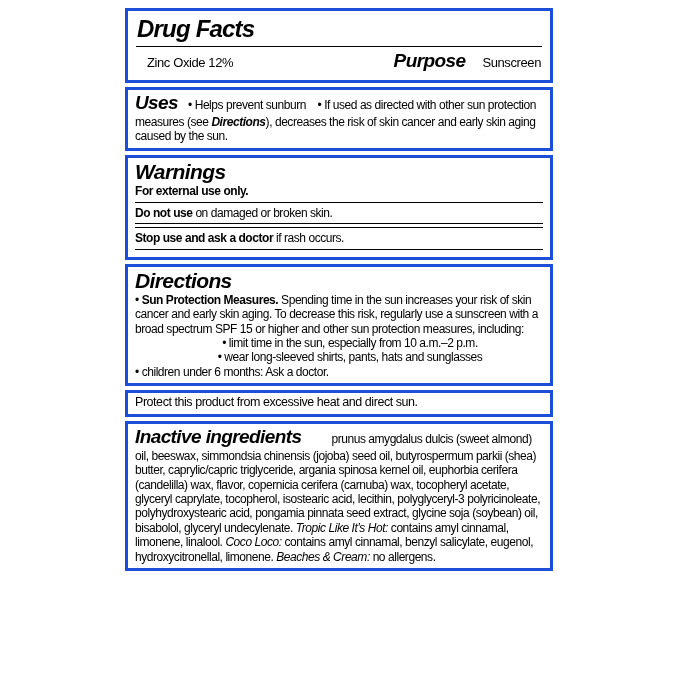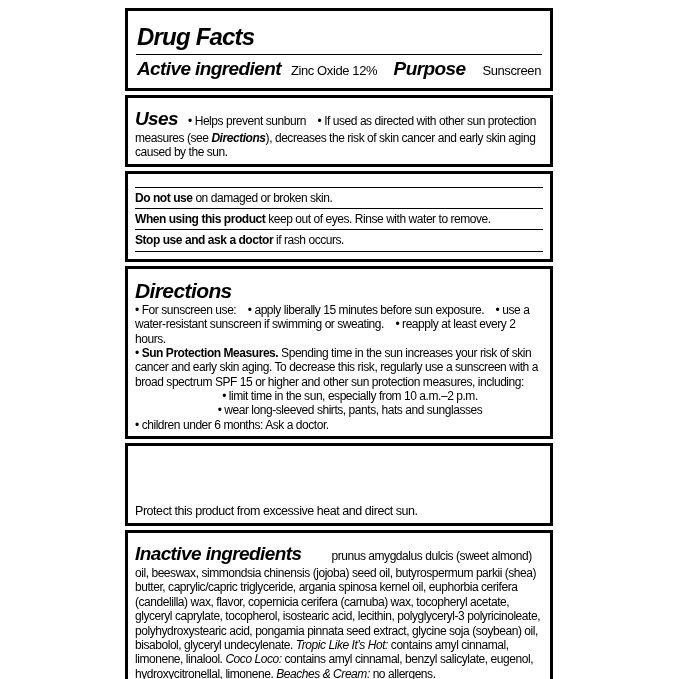--- a/index.html
+++ b/index.html
@@ -2,22 +2,22 @@
 <html><head>
 <meta charset="utf-8">
 <style>
   html, body { margin:0; padding:0; }
   body {
     width:679px; height:679px; background:#ffffff; color:#000;
     font-family:"Liberation Sans", sans-serif; position:relative; overflow:hidden;
   }
   .label-wrap { position:absolute; left:125px; top:8px; width:428px; }
   .box {
-    border:3px solid #000000; background:#fff; box-sizing:border-box;
-    margin-bottom:4px; padding:10px 7px 4px 7px;
+    border:3px solid #1d4ed8; background:#fff; box-sizing:border-box;
+    margin-bottom:4px; padding:2px 7px 4px 7px;
   }
   .df-title {
     font-size:24px; font-weight:bold; font-style:italic; letter-spacing:-0.8px;
     padding:2px 0 3px 2px;
   }
   .thin-rule { border-top:1.5px solid #000; margin:0 1px; }
   .h2 {
     font-size:19px; font-weight:bold; font-style:italic; letter-spacing:-0.6px;
   }
   .body-text {
@@ -43,53 +43,54 @@
 </style>
 </head>
 <body>
 
 <div class="label-wrap">
 
   <div class="box">
     <div class="df-title">Drug Facts</div>
     <div class="thin-rule"></div>
     <div class="active-row">
-      <span class="h2">Active ingredient</span>
       <span class="val">Zinc Oxide 12%</span>
       <span class="h2 purpose">Purpose</span>
       <span class="val">Sunscreen</span>
     </div>
   </div>
 
   <div class="box">
     <p class="body-text flow"><span class="h2">Uses</span><span><span class="seg-n">• Helps prevent sunburn    • If used as directed with other sun protection measures (see </span><span class="seg-bi">Directions</span><span class="seg-n">), decreases the risk of skin cancer and early skin aging caused by the sun.</span></span></p>
   </div>
 
   <div class="box">
+    <div class="warn-head">
+      <div class="h2" style="font-size:21px;">Warnings</div>
+      <p class="body-text w-row"><span class="seg-b">For external use only.</span></p>
+    </div>
     <div class="sep"></div>
     <p class="body-text w-row"><span class="seg-b">Do not use</span><span class="seg-n"> on damaged or broken skin.</span></p>
     <div class="sep"></div>
-    <p class="body-text w-row"><span class="seg-b">When using this product</span><span class="seg-n"> keep out of eyes. Rinse with water to remove.</span></p>
     <div class="sep"></div>
     <p class="body-text w-row"><span class="seg-b">Stop use and ask a doctor</span><span class="seg-n"> if rash occurs.</span></p>
     <div class="sep"></div>
   </div>
 
   <div class="box">
     <div class="h2" style="font-size:21px;">Directions</div>
-    <p class="body-text"><span class="seg-n">• For sunscreen use:    • apply liberally 15 minutes before sun exposure.    • use a water-resistant sunscreen if swimming or sweating.    • reapply at least every 2 hours.</span></p>
     <p class="body-text"><span class="seg-n">• </span><span class="seg-b">Sun Protection Measures.</span><span class="seg-n"> Spending time in the sun increases your risk of skin cancer and early skin aging. To decrease this risk, regularly use a sunscreen with a broad spectrum SPF 15 or higher and other sun protection measures, including:</span></p>
     <p class="body-text dir-indent"><span class="seg-n">• limit time in the sun, especially from 10 a.m.–2 p.m.</span></p>
     <p class="body-text dir-indent"><span class="seg-n">• wear long-sleeved shirts, pants, hats and sunglasses</span></p>
     <p class="body-text"><span class="seg-n">• children under 6 months: Ask a doctor.</span></p>
   </div>
 
   <div class="box">
     <div class="other-row">
-      <span class="body-text" style="font-size:12.5px;margin-top:48px;">Protect this product from excessive heat and direct sun.</span>
+      <span class="body-text" style="font-size:12.5px;">Protect this product from excessive heat and direct sun.</span>
     </div>
   </div>
 
   <div class="box">
     <p class="body-text flow inactive-flow"><span class="h2">Inactive ingredients</span><span><span class="seg-n">prunus amygdalus dulcis (sweet almond) oil, beeswax, simmondsia chinensis (jojoba) seed oil, butyrospermum parkii (shea) butter, caprylic/capric triglyceride, argania spinosa kernel oil, euphorbia cerifera (candelilla) wax, flavor, copernicia cerifera (carnuba) wax, tocopheryl acetate, glyceryl caprylate, tocopherol, isostearic acid, lecithin, polyglyceryl-3 polyricinoleate, polyhydroxystearic acid, pongamia pinnata seed extract, glycine soja (soybean) oil, bisabolol, glyceryl undecylenate. </span><span class="seg-i">Tropic Like It’s Hot:</span><span class="seg-n"> contains amyl cinnamal, limonene, linalool. </span><span class="seg-i">Coco Loco:</span><span class="seg-n"> contains amyl cinnamal, benzyl salicylate, eugenol, hydroxycitronellal, limonene. </span><span class="seg-i">Beaches &amp; Cream:</span><span class="seg-n"> no allergens.</span></span></p>
   </div>
 
 </div>
 
 </body></html>

